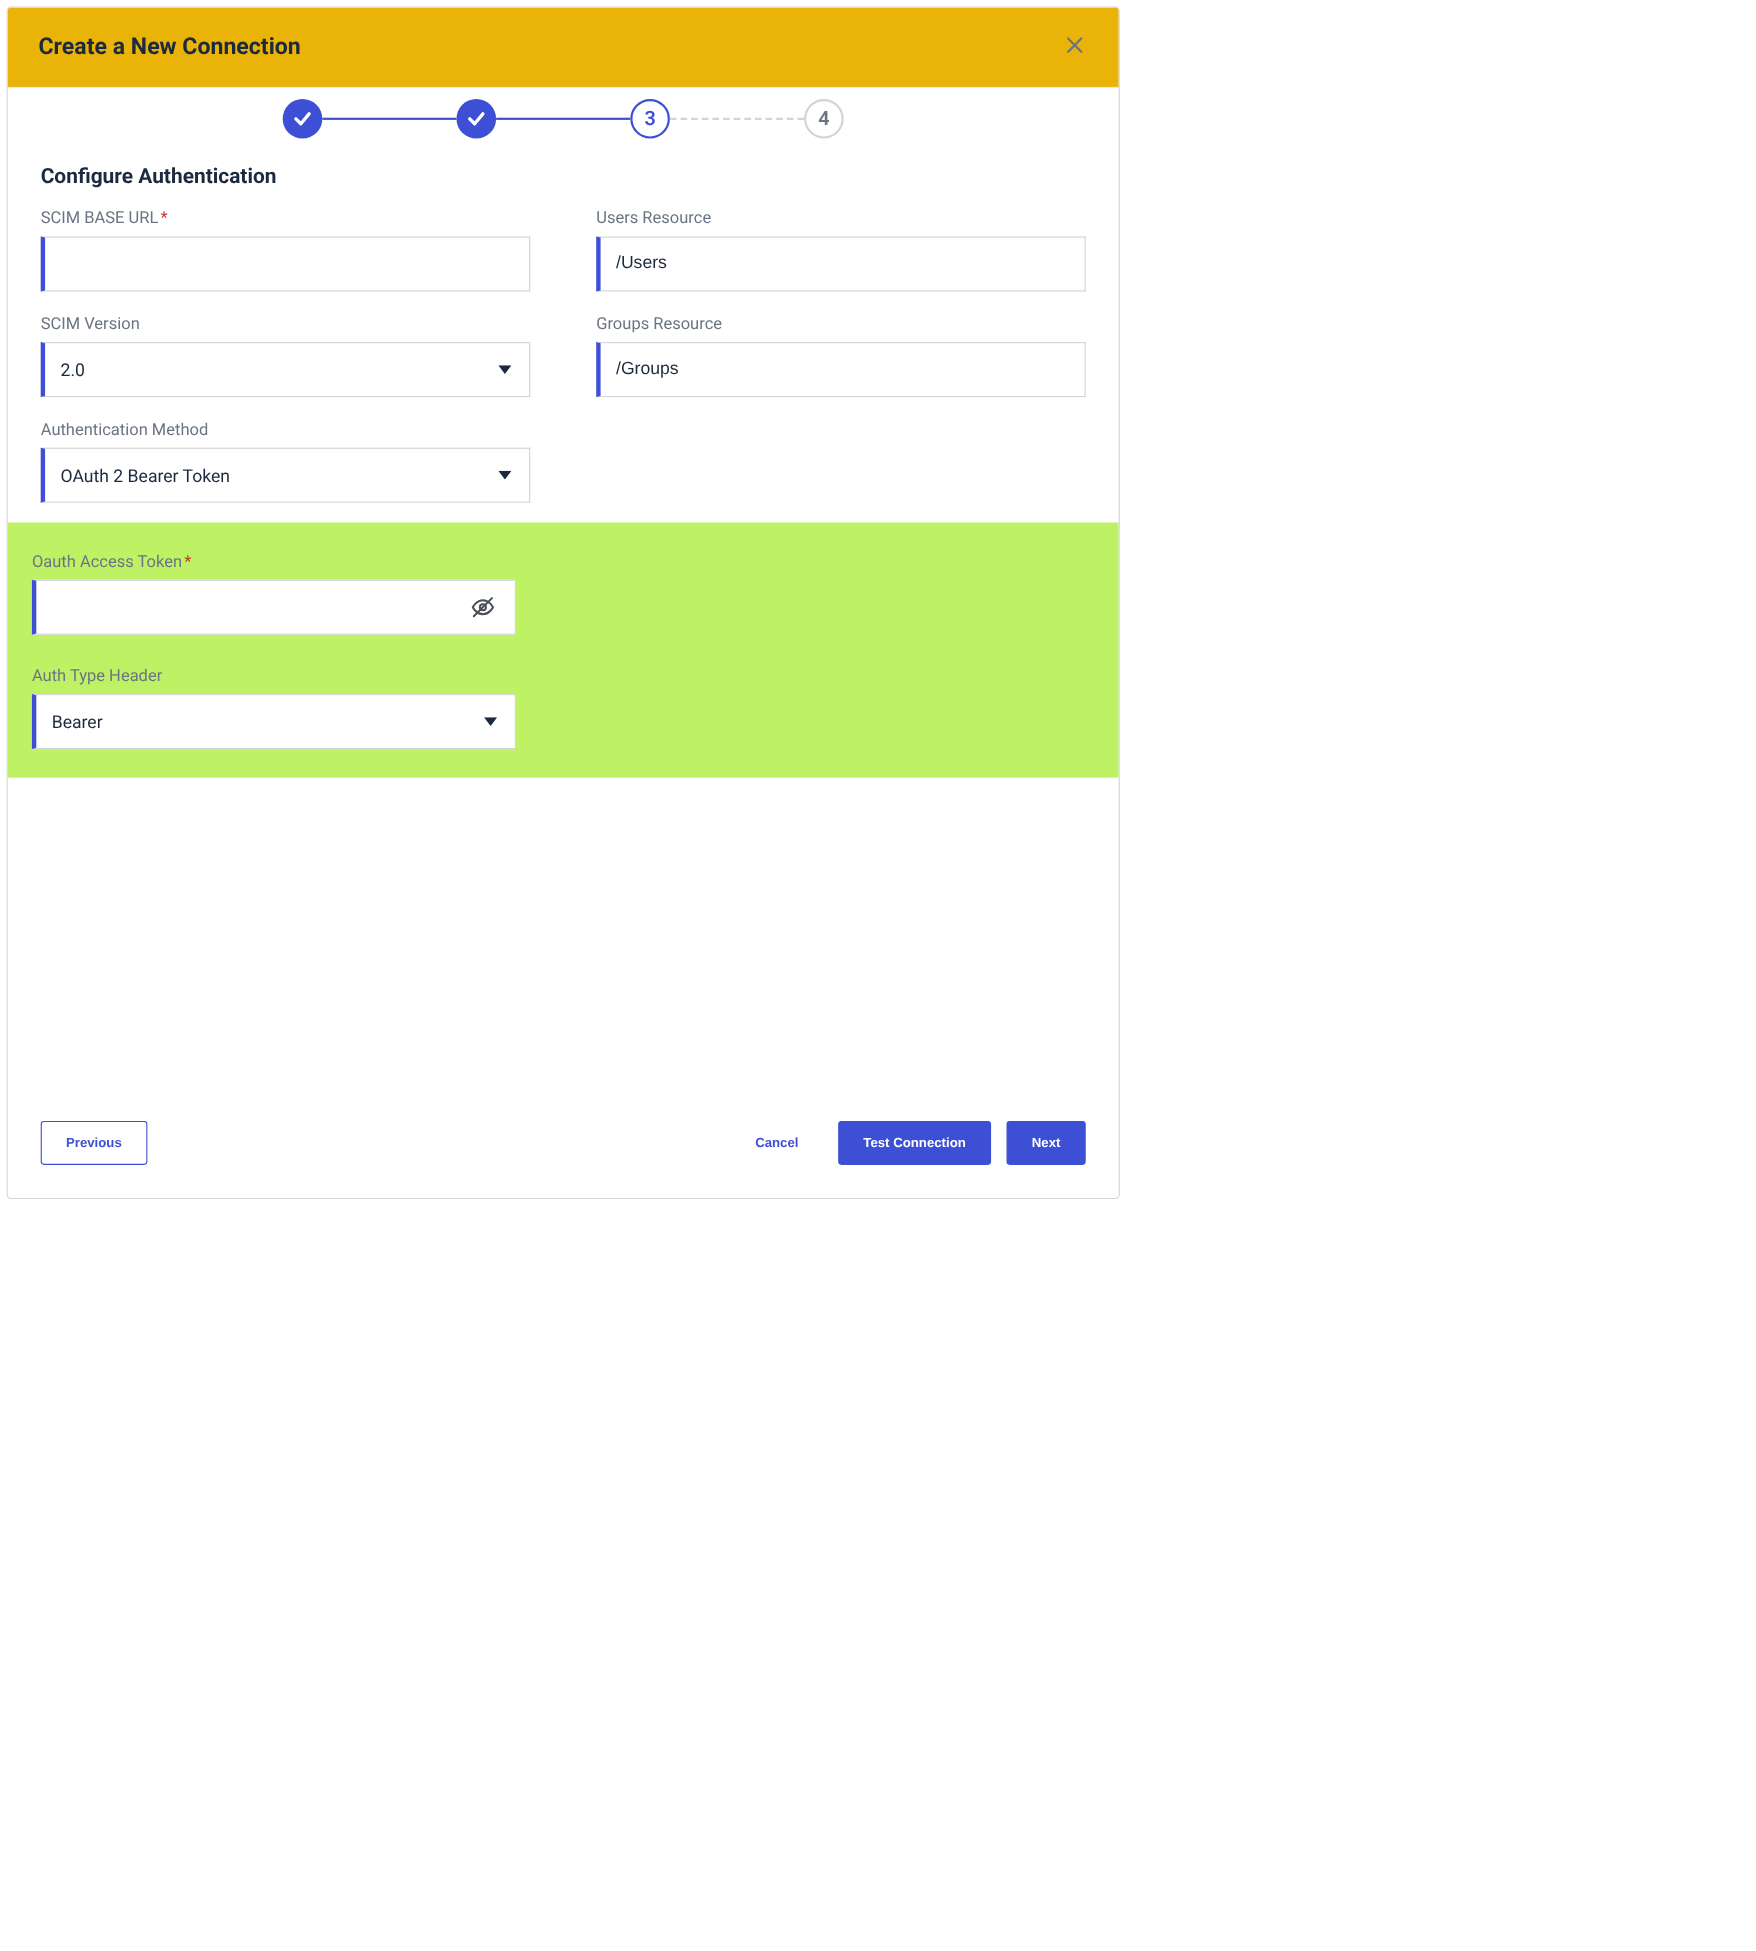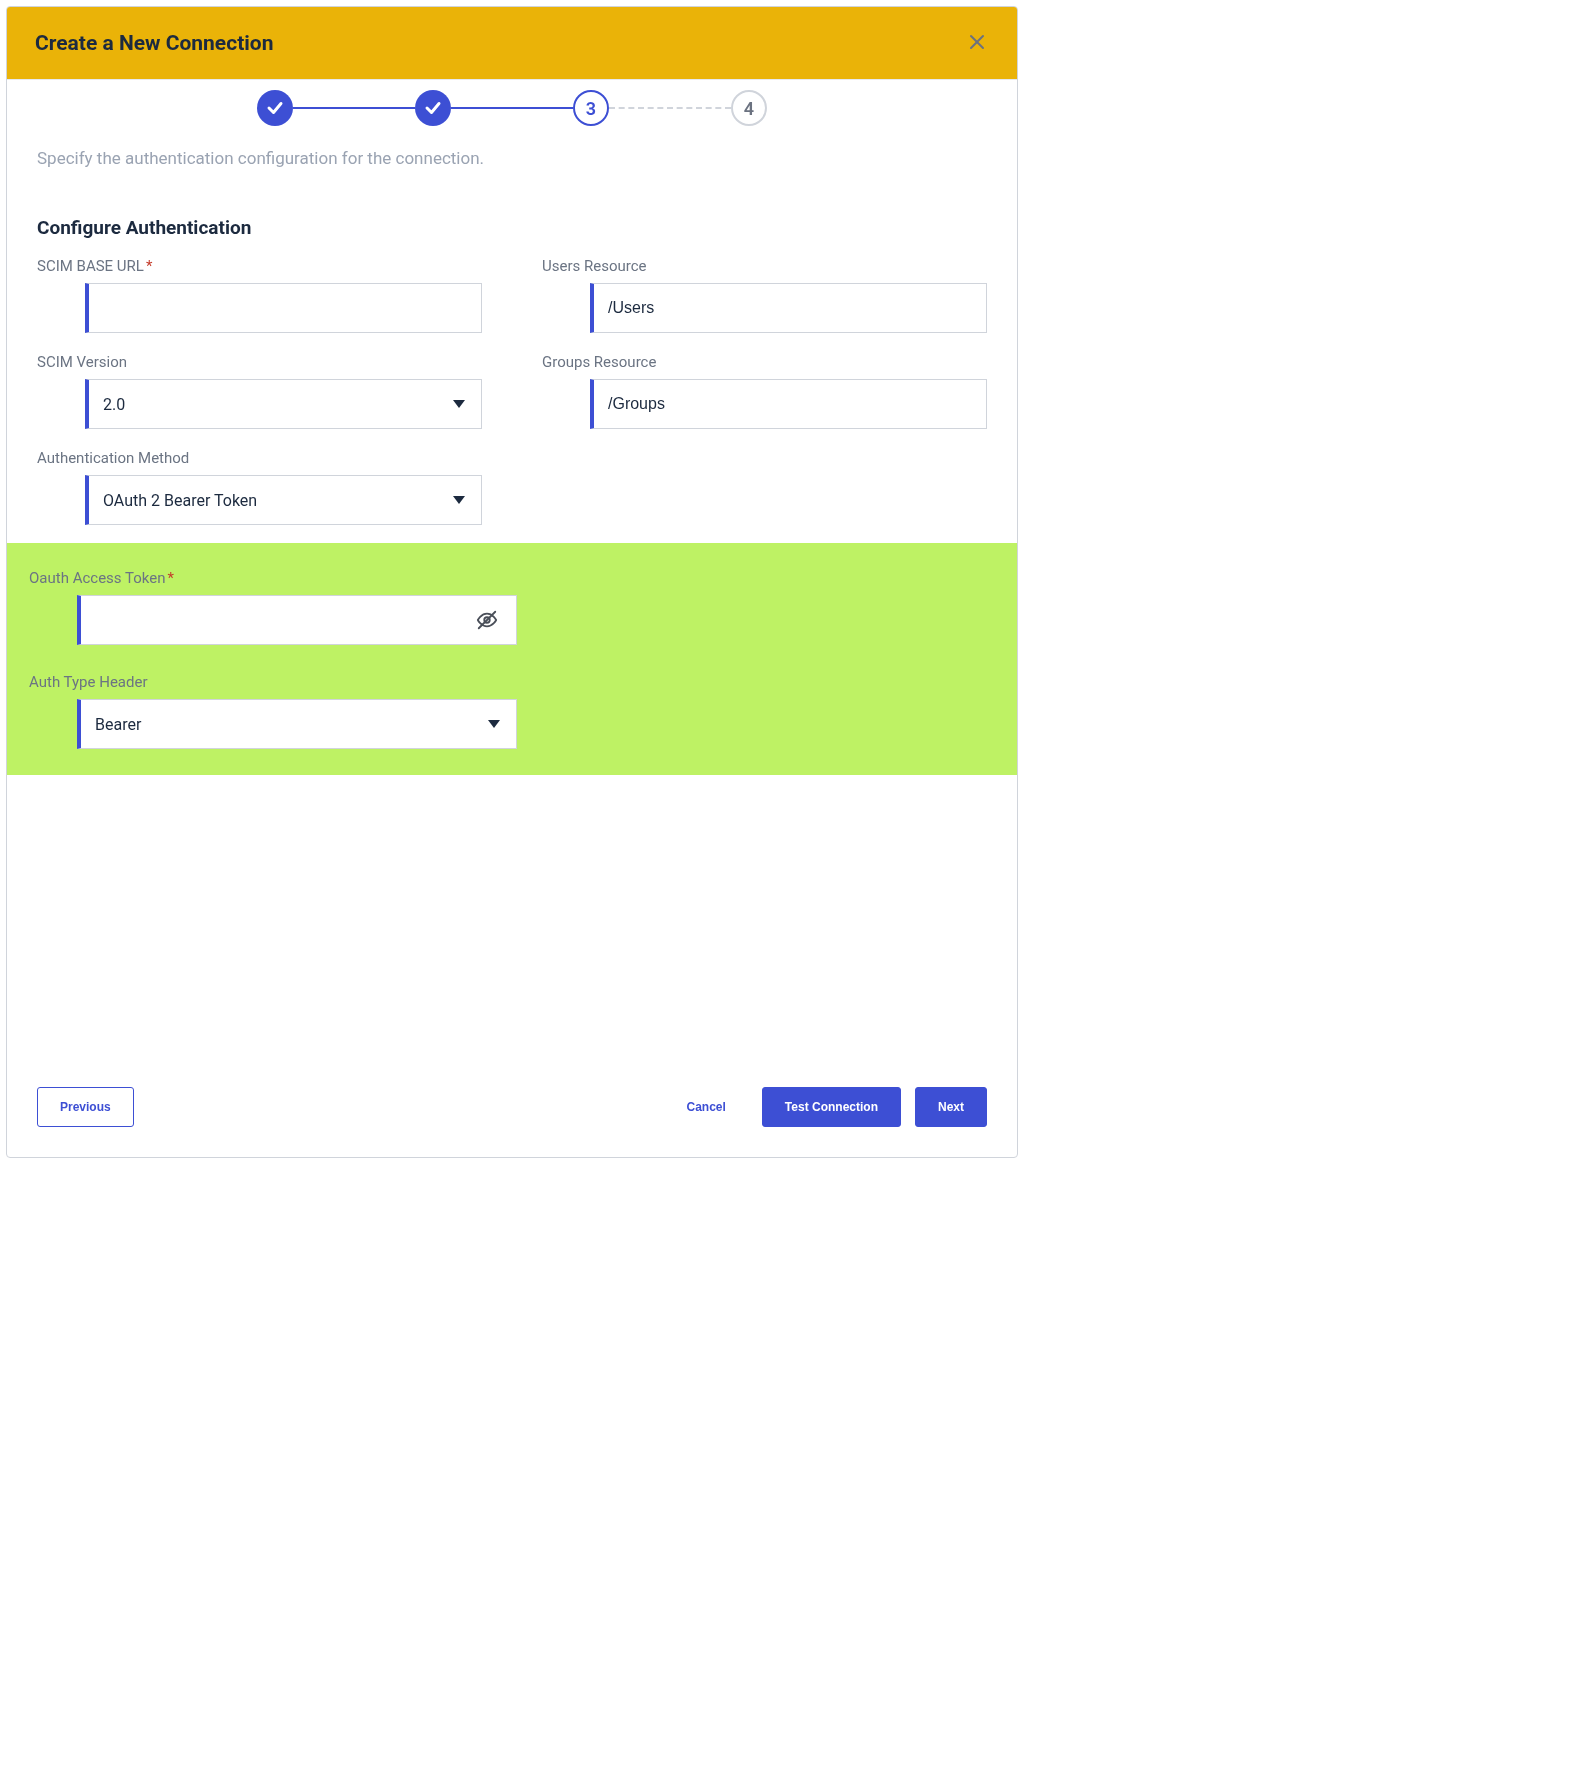--- a/index.html
+++ b/index.html
@@ -93,21 +93,20 @@
     }
     .required-star { color: #c43b2a; margin-left: 2px; }
     .input-wrap {
       position: relative;
       border: 1px solid #d0d4db;
       border-left: 4px solid #3d4fd4;
       background: #fff;
       height: 50px;
       display: flex;
       align-items: center;
-      margin-left: 48px;
     }
     .input-wrap input, .input-wrap .select-value {
       border: none;
       outline: none;
       width: 100%;
       height: 100%;
       padding: 0 14px;
       font-size: 16px;
       color: #1c2a3f;
       background: transparent;
@@ -200,21 +199,20 @@
           <polyline points="4 12 10 18 20 6"></polyline>
         </svg>
     </div>
     <div class="connector solid"></div>
     <div class="step current">3</div>
     <div class="connector dashed"></div>
     <div class="step future">4</div>
   </div>
 
   <div class="modal-body">
-    <p class="description">Specify the authentication configuration for the connection.</p>
 
     <h2 class="section-heading">Configure Authentication</h2>
 
     <div class="form-grid">
       <div class="field">
         <label class="field-label"><span>SCIM BASE URL</span><span class="required-star">*</span></label>
         <div class="input-wrap">
           <input type="text" value="" style="">
         </div>
       </div>

